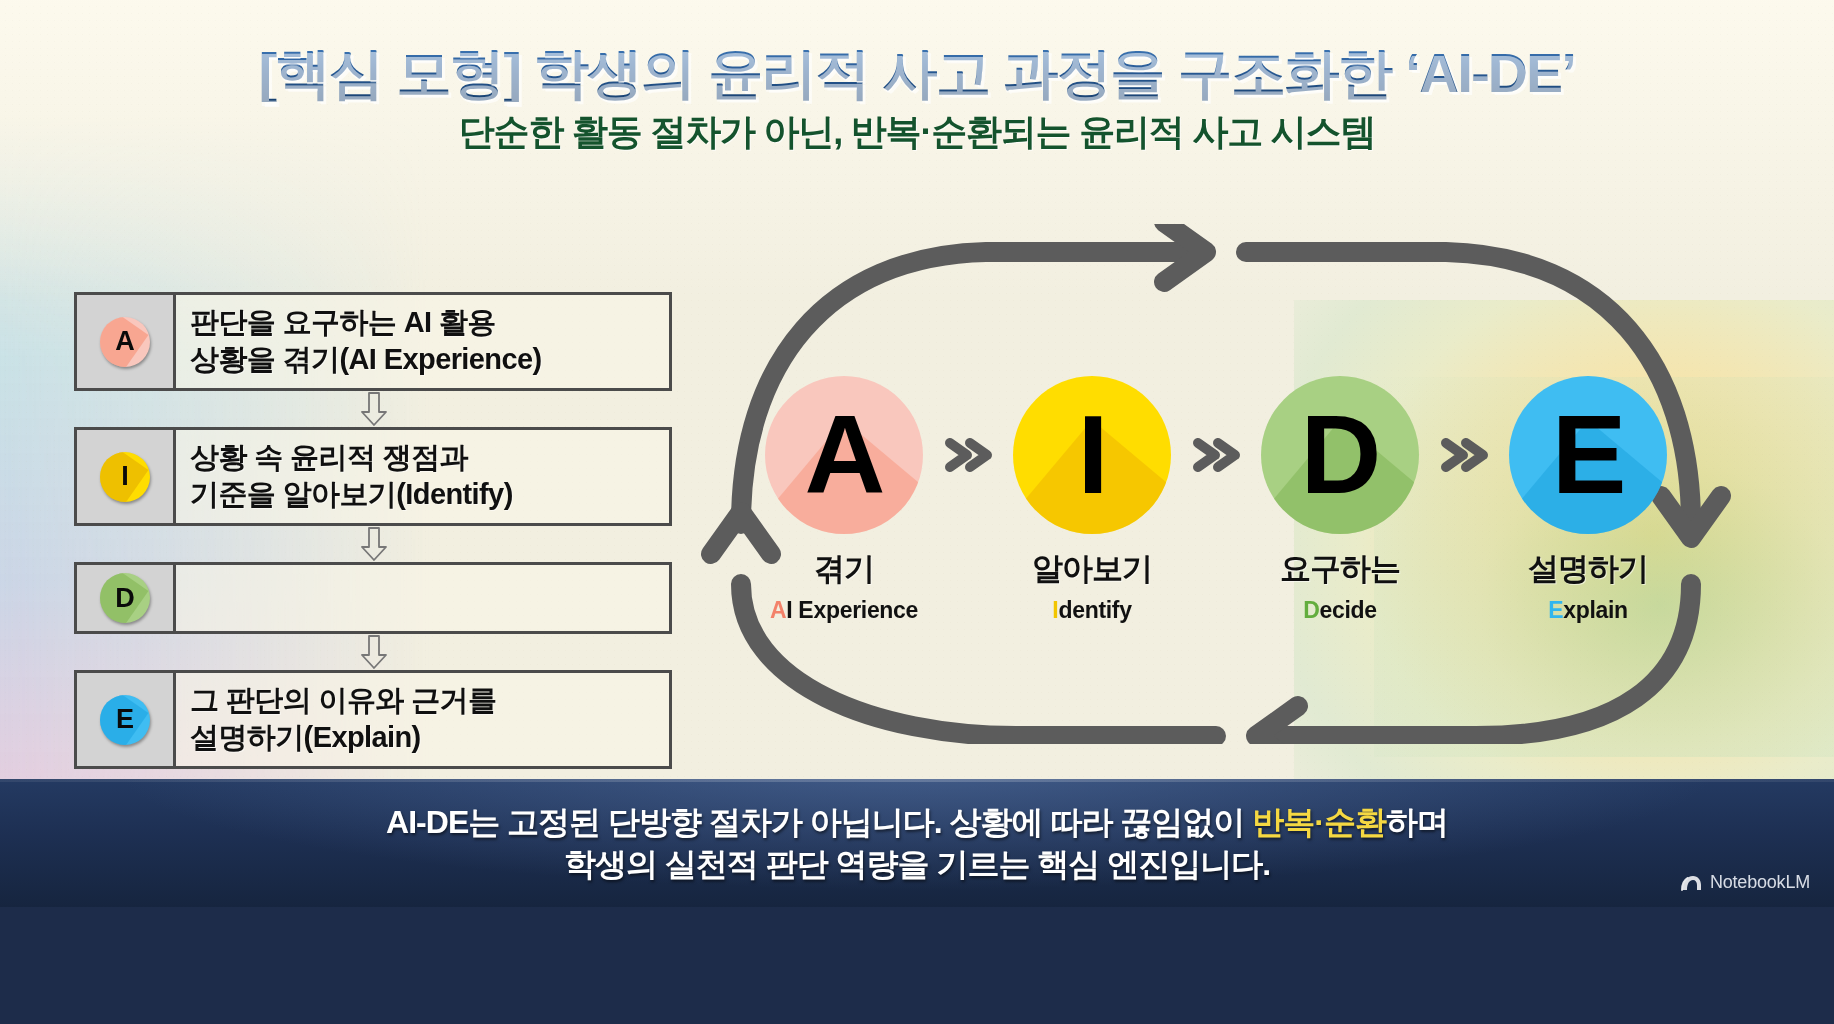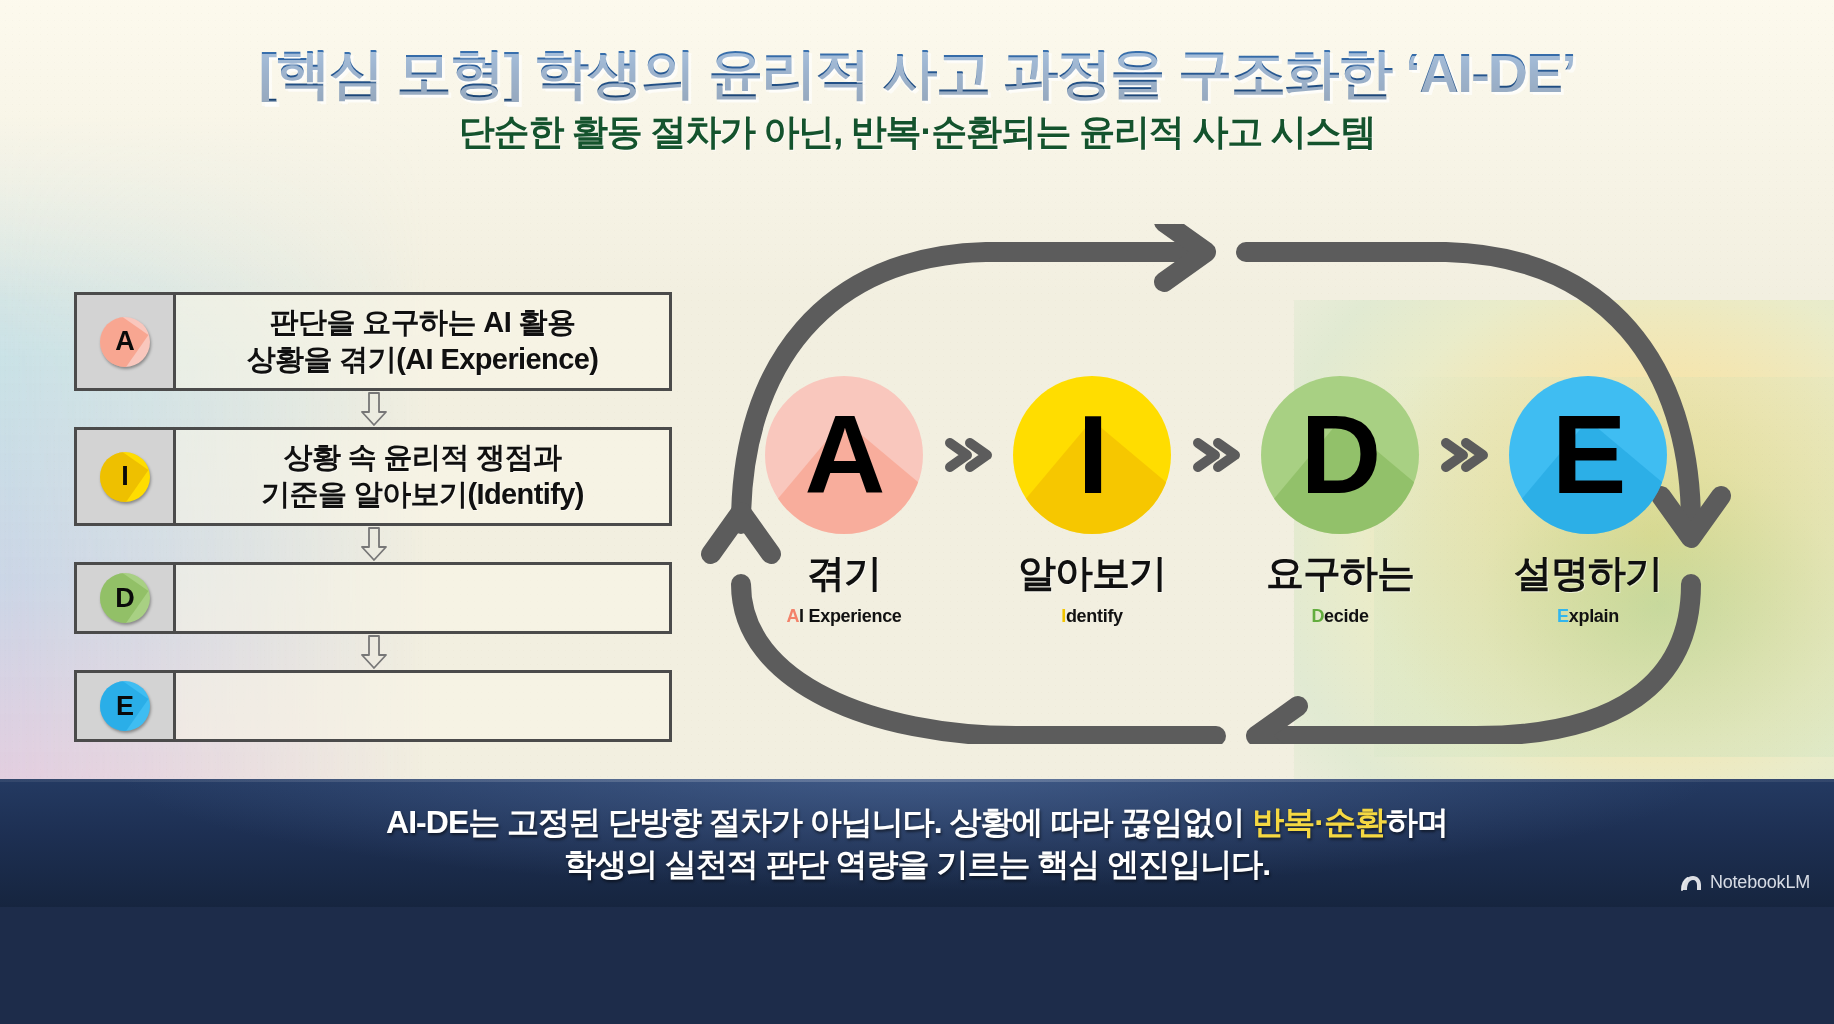--- a/index.html
+++ b/index.html
@@ -145,21 +145,20 @@
     position: absolute; right: -6px; top: -6px;
     width: 42px; height: 72px;
     transform: rotate(35deg);
     transform-origin: 0 0;
     opacity: 0.55;
   }
   .badge span.glyph { position: relative; z-index: 2; }
   .step-text-cell {
     flex: 1;
     padding: 9px 14px 11px 14px;
-    text-align: center;
     font-size: 29px;
     font-weight: 700;
     line-height: 1.26;
     color: #101010;
     letter-spacing: -0.6px;
     text-shadow: 1px 1px 0 rgba(255,255,255,0.5);
   }
   .step-text-cell .ln { display: block; white-space: nowrap; }
   .down-arrow {
     height: 36px;
@@ -214,30 +213,30 @@
     position: relative;
     z-index: 3;
     font-size: 112px;
     font-weight: 700;
     color: #000;
     line-height: 1;
     letter-spacing: -2px;
   }
   .node-ko {
     margin-top: 14px;
-    font-size: 38px;
+    font-size: 31px;
     font-weight: 700;
     color: #101010;
     letter-spacing: -1px;
     text-shadow: 1px 1px 0 rgba(255,255,255,0.55);
     white-space: nowrap;
   }
   .node-en {
     margin-top: 7px;
-    font-size: 18px;
+    font-size: 23px;
     font-weight: 700;
     color: #111;
     letter-spacing: -0.3px;
     white-space: nowrap;
   }
   .node-en .first { font-weight: 700; }
 
   .chev {
     width: 62px;
     height: 158px;
@@ -364,20 +363,24 @@
         <path d="M9 1 H19 V20 H26 L14 33 L2 20 H9 Z" fill="none" stroke="#777" stroke-width="1.8" stroke-linejoin="round"></path>
       </svg>
     </div>
 
     <div class="step-row">
       <div class="step-badge-cell">
         <div class="badge" id="badge-3" style="background: rgb(63, 189, 242);">
           <div class="shade" id="badge-shade-3" style="background: rgb(26, 163, 224);"></div>
           <span class="glyph">E</span>
         </div>
+      </div>
+      <div class="step-text-cell">
+        <span class="ln">그 판단의 이유와 근거를</span>
+        <span class="ln">설명하기(Explain)</span>
       </div>
     </div>
 
   </div>
 
   <div class="cycle">
 
     <svg class="cycle-svg" width="1060" height="520" viewBox="0 0 1060 520" aria-hidden="true">
       <g fill="none" stroke="#5c5c5c" stroke-width="20" stroke-linecap="round" stroke-linejoin="round">
 

